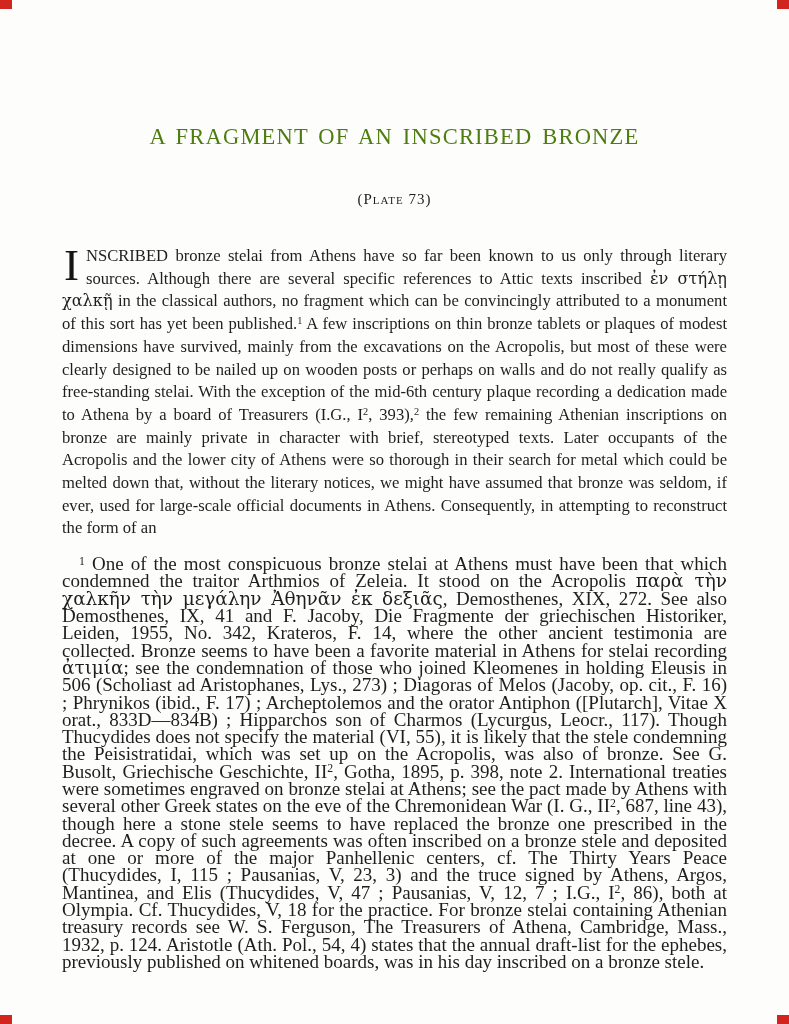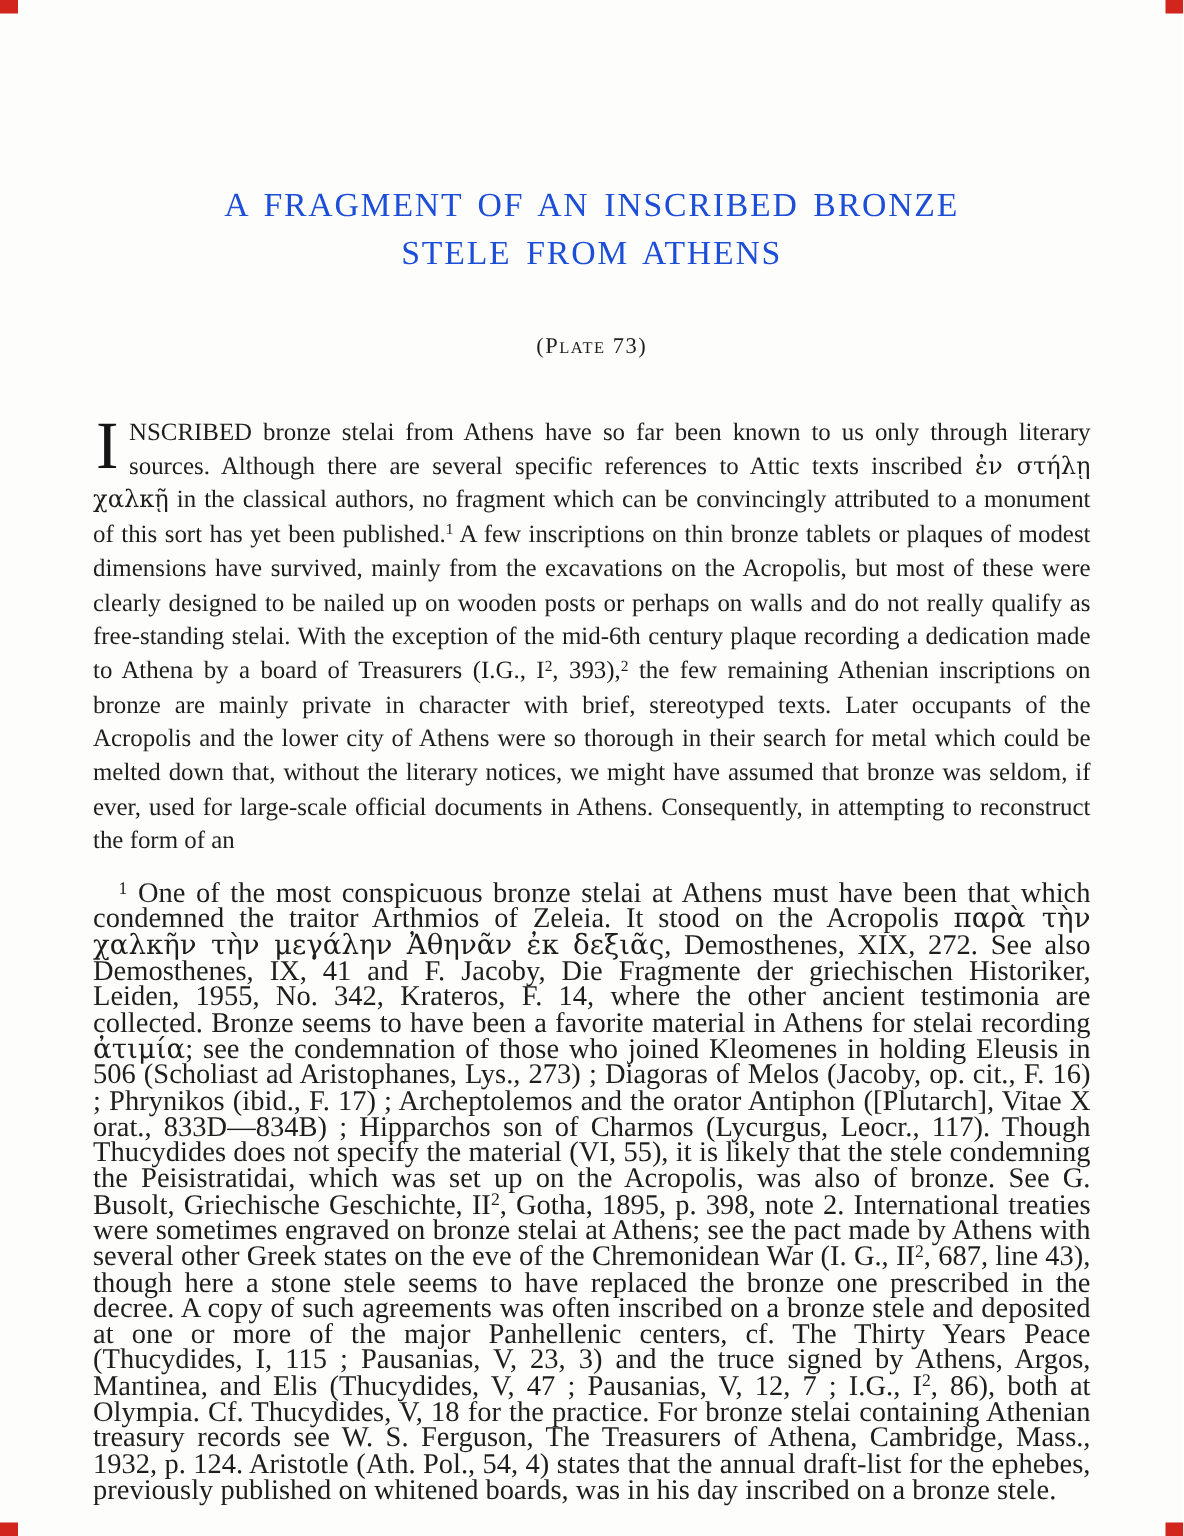--- a/index.html
+++ b/index.html
@@ -29,21 +29,21 @@
     left: 62px;
     top: 121px;
     width: 665px;
   }
   .title {
     text-align: center;
     font-size: 22.5px;
     line-height: 32px;
     letter-spacing: 1.2px;
     word-spacing: 3px;
-    color: #1d4ed8;
+    color: #4d7c0f;
   }
   .plate {
     text-align: center;
     margin-top: 38px;
     font-size: 15px;
     letter-spacing: 1px;
     font-variant: small-caps;
   }
   .body-par {
     margin-top: 37px;
@@ -87,21 +87,20 @@
 
   <div class="corner-mark tl" style="background-color: rgb(209, 37, 29);"></div>
   <div class="corner-mark tr" style="background-color: rgb(209, 37, 29);"></div>
   <div class="corner-mark bl" style="background-color: rgb(209, 37, 29);"></div>
   <div class="corner-mark br" style="background-color: rgb(209, 37, 29);"></div>
 
   <div class="content">
 
     <div class="title">
       <div>A FRAGMENT OF AN INSCRIBED BRONZE</div>
-      <div>STELE FROM ATHENS</div>
     </div>
 
     <div class="plate">(Plate 73)</div>
 
     <p class="body-par"><span class="dropcap">I</span><span><span>NSCRIBED bronze stelai from Athens have so far been known to us only through literary sources. Although there are several specific references to Attic texts inscribed </span><span class="greek">ἐν στήλῃ χαλκῇ</span><span> in the classical authors, no fragment which can be convincingly attributed to a monument of this sort has yet been published.</span><sup>1</sup><span> A few inscriptions on thin bronze tablets or plaques of modest dimensions have survived, mainly from the excavations on the Acropolis, but most of these were clearly designed to be nailed up on wooden posts or perhaps on walls and do not really qualify as free-standing stelai. With the exception of the mid-6th century plaque recording a dedication made to Athena by a board of Treasurers (</span><span class="it">I.G.</span><span>, I</span><sup>2</sup><span>, 393),</span><sup>2</sup><span> the few remaining Athenian inscriptions on bronze are mainly private in character with brief, stereotyped texts. Later occupants of the Acropolis and the lower city of Athens were so thorough in their search for metal which could be melted down that, without the literary notices, we might have assumed that bronze was seldom, if ever, used for large-scale official documents in Athens. Consequently, in attempting to reconstruct the form of an</span></span></p>
 
     <div class="footnotes">
       <p class="footnote"><sup>1</sup><span> One of the most conspicuous bronze stelai at Athens must have been that which condemned the traitor Arthmios of Zeleia. It stood on the Acropolis </span><span class="greek">παρὰ τὴν χαλκῆν τὴν μεγάλην Ἀθηνᾶν ἐκ δεξιᾶς</span><span>, Demosthenes, XIX, 272. See also Demosthenes, IX, 41 and F. Jacoby, </span><span class="it">Die Fragmente der griechischen Historiker</span><span>, Leiden, 1955, No. 342, Krateros, F. 14, where the other ancient testimonia are collected. Bronze seems to have been a favorite material in Athens for stelai recording </span><span class="greek">ἀτιμία</span><span>; see the condemnation of those who joined Kleomenes in holding Eleusis in 506 (Scholiast </span><span class="it">ad</span><span> Aristophanes, </span><span class="it">Lys.</span><span>, 273) ; Diagoras of Melos (Jacoby, </span><span class="it">op. cit.</span><span>, F. 16) ; Phrynikos (</span><span class="it">ibid.</span><span>, F. 17) ; Archeptolemos and the orator Antiphon ([Plutarch], </span><span class="it">Vitae X orat.</span><span>, 833D—834B) ; Hipparchos son of Charmos (Lycurgus, </span><span class="it">Leocr.</span><span>, 117). Though Thucydides does not specify the material (VI, 55), it is likely that the stele condemning the Peisistratidai, which was set up on the Acropolis, was also of bronze. See G. Busolt, </span><span class="it">Griechische Geschichte</span><span>, II</span><sup>2</sup><span>, Gotha, 1895, p. 398, note 2. International treaties were sometimes engraved on bronze stelai at Athens; see the pact made by Athens with several other Greek states on the eve of the Chremonidean War (</span><span class="it">I. G.</span><span>, II</span><sup>2</sup><span>, 687, line 43), though here a stone stele seems to have replaced the bronze one prescribed in the decree. A copy of such agreements was often inscribed on a bronze stele and deposited at one or more of the major Panhellenic centers, cf. The Thirty Years Peace (Thucydides, I, 115 ; Pausanias, V, 23, 3) and the truce signed by Athens, Argos, Mantinea, and Elis (Thucydides, V, 47 ; Pausanias, V, 12, 7 ; </span><span class="it">I.G.</span><span>, I</span><sup>2</sup><span>, 86), both at Olympia. Cf. Thucydides, V, 18 for the practice. For bronze stelai containing Athenian treasury records see W. S. Ferguson, </span><span class="it">The Treasurers of Athena</span><span>, Cambridge, Mass., 1932, p. 124. Aristotle (</span><span class="it">Ath. Pol.</span><span>, 54, 4) states that the annual draft-list for the ephebes, previously published on whitened boards, was in his day inscribed on a bronze stele.</span></p>
     </div>
 

